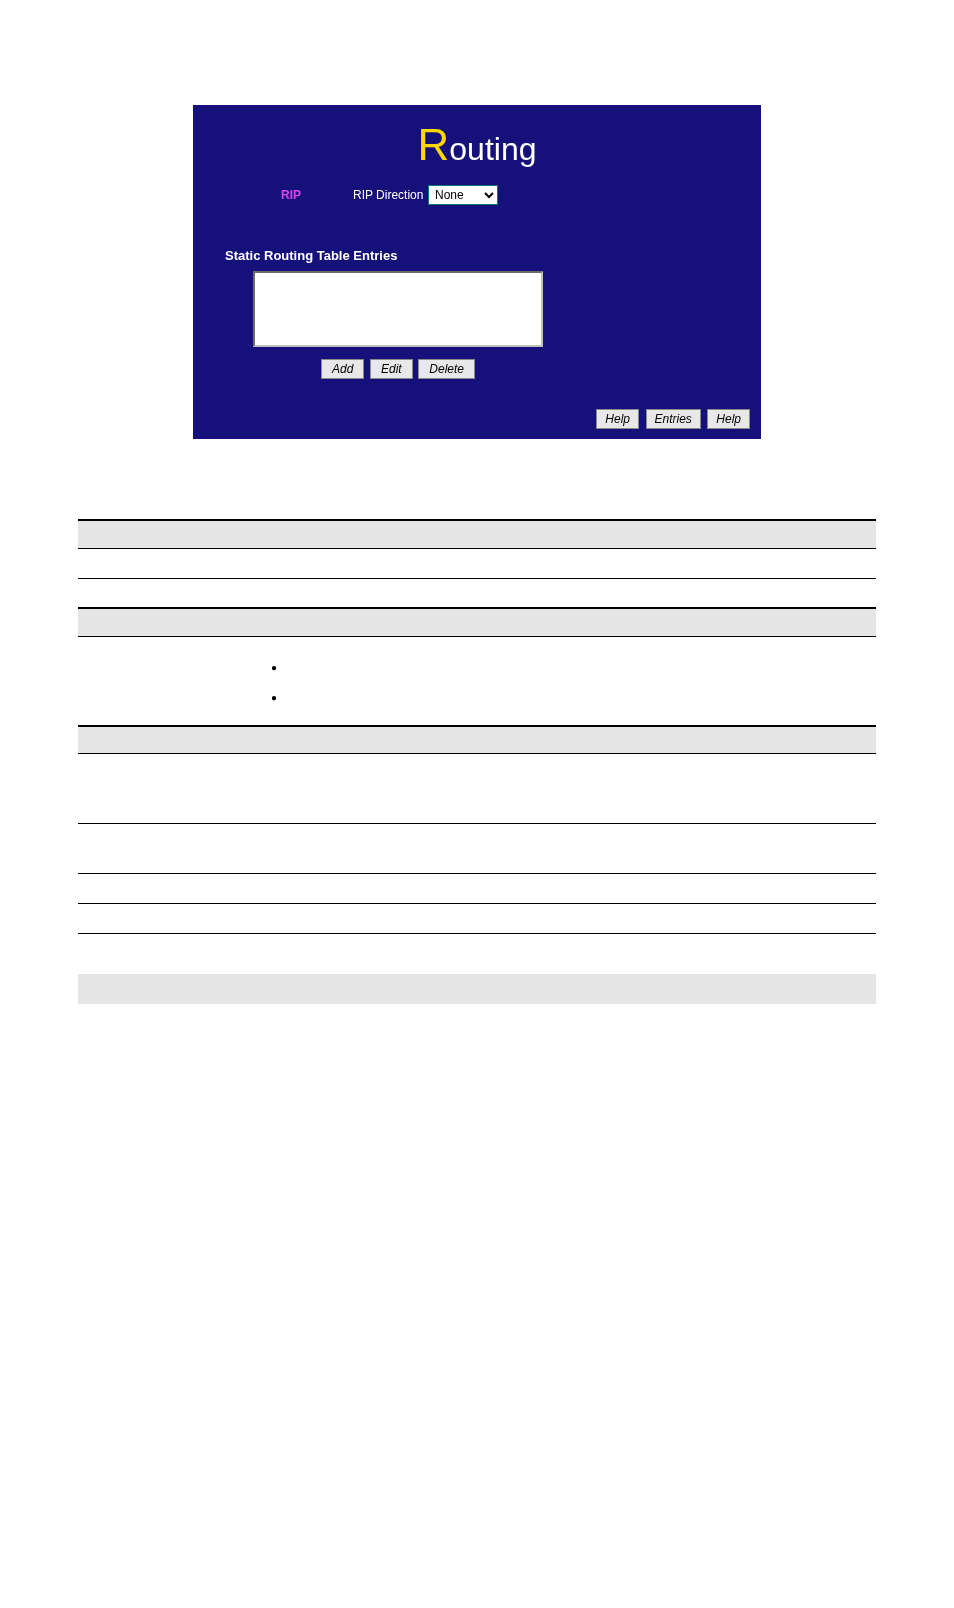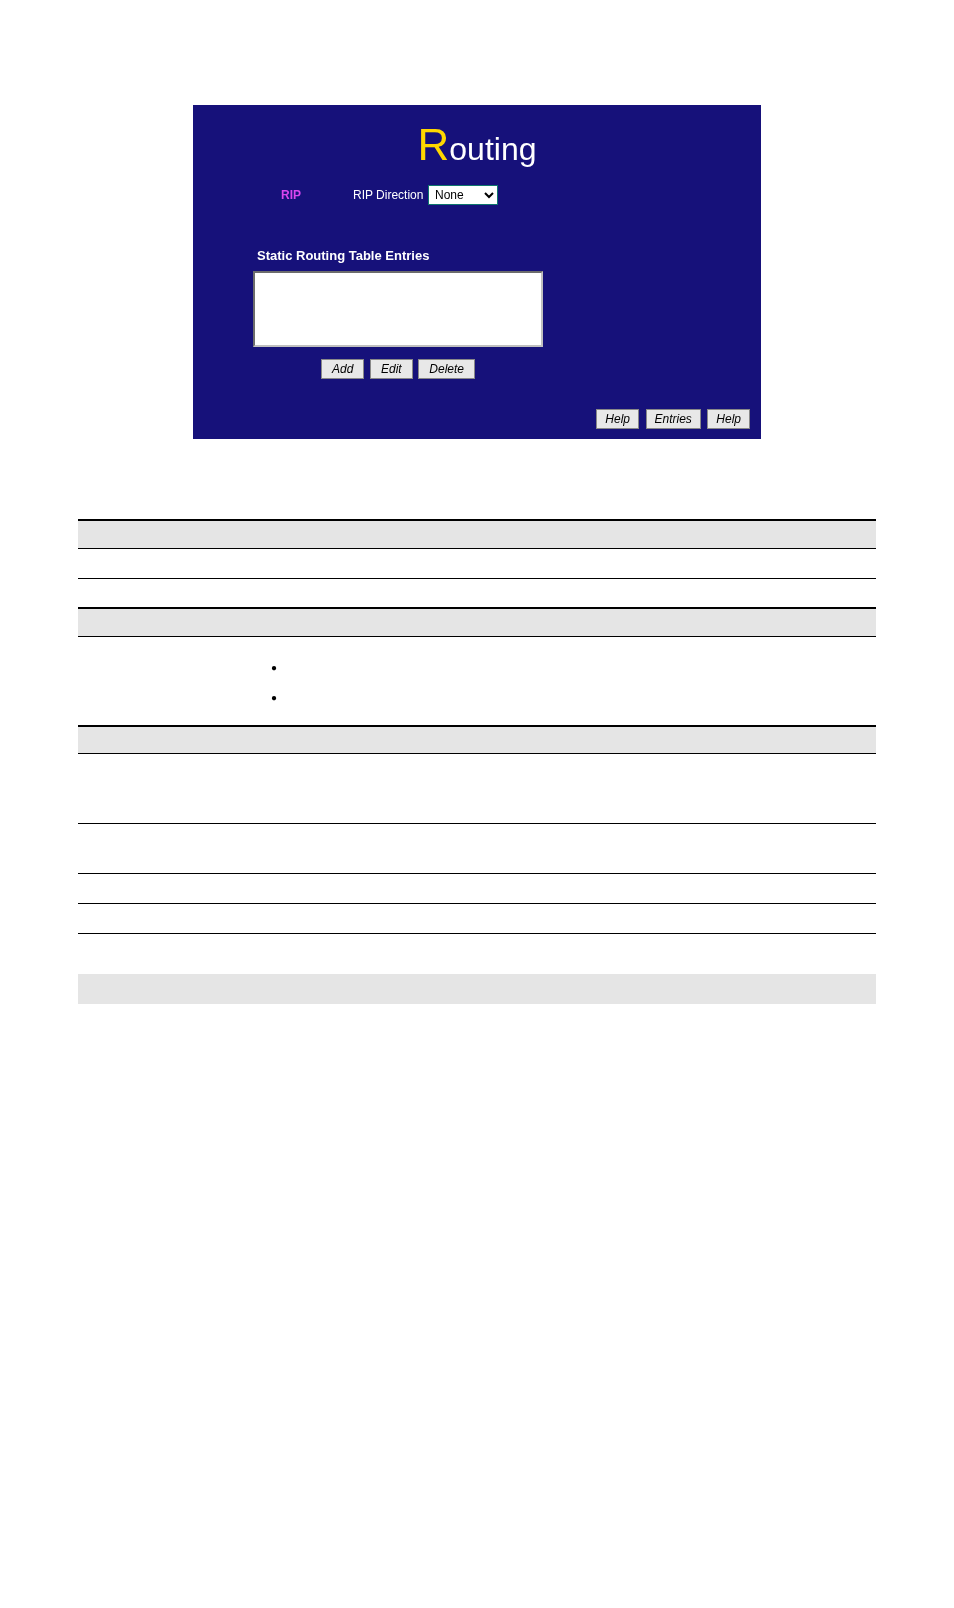--- a/index.html
+++ b/index.html
@@ -152,21 +152,21 @@
     }
     .footer-bar {
       margin: 40px 78px 0;
       background: #e5e5e5;
       height: 30px;
     }
     .section-static {
       margin-top: 35px;
     }
     .static-content {
-      margin-left: 54px;
+      margin-left: 22px;
     }
   </style>
 </head>
 <body>
 
 <div class="router-panel">
   <div class="router-title">
     <span class="first-letter">R</span><span>outing</span>
   </div>
 

